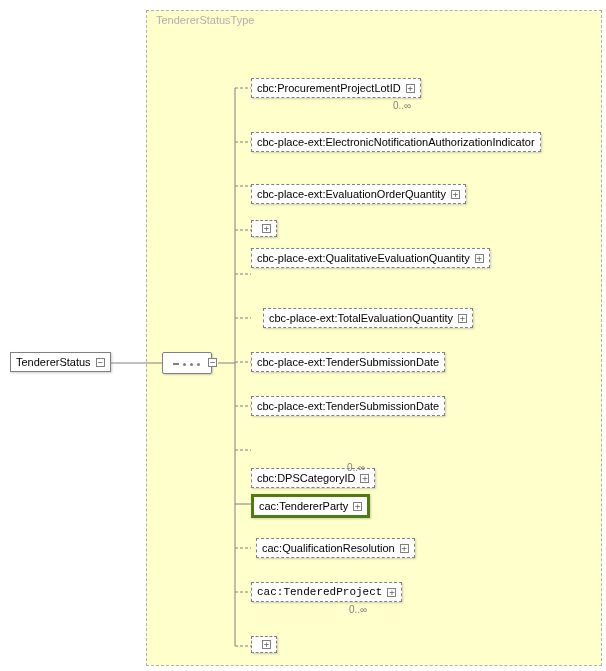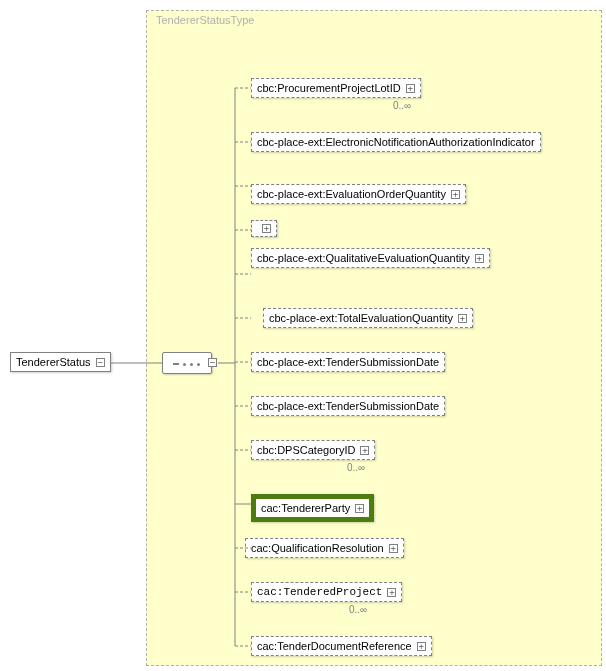--- a/index.html
+++ b/index.html
@@ -58,21 +58,21 @@
     height:3px;
     background:#808080;
     border-radius:50%;
   }
   .child-node{
     position:absolute;
     font-size:11px;
     color:#000;
     padding:3px 5px;
     background:#fff;
-    border:5px solid #4d7c0f;
+    border:3px solid #4d7c0f;
     box-sizing:border-box;
     white-space:nowrap;
     box-shadow:1px 1px 2px rgba(0,0,0,0.2);
     display:flex;
     align-items:center;
   }
   .child-node.optional{
     border:1px dashed #808080;
   }
   .toggle{
@@ -160,40 +160,39 @@
       <div class="child-node optional" style="left: 263px; top: 308px; align-items: center;">
         <span>cbc-place-ext:TotalEvaluationQuantity</span>
         <span class="toggle plus"></span>
       </div>
       <div class="child-node optional" style="left: 251px; top: 352px;">
         <span>cbc-place-ext:TenderSubmissionDate</span>
       </div>
       <div class="child-node optional" style="left: 251px; top: 396px;">
         <span>cbc-place-ext:TenderSubmissionDate</span>
       </div>
-      <div class="child-node optional" style="left: 251px; top: 440px;">
+      <div class="child-node optional" style="left: 251px; top: 468px;">
         <span>cbc:DPSCategoryID</span>
         <span class="toggle plus"></span>
       </div>
       <div class="cardinality" style="left: 347px; top: 462px;">0..∞</div>
       <div class="child-node" style="left: 251px; top: 494px;">
         <span>cac:TendererParty</span>
         <span class="toggle plus"></span>
       </div>
-      <div class="child-node optional" style="left: 245px; top: 538px; justify-content: space-between;">
+      <div class="child-node optional" style="left: 256px; top: 538px; justify-content: space-between;">
         <span>cac:QualificationResolution</span>
         <span class="toggle plus"></span>
       </div>
       <div class="child-node optional" style="left: 251px; top: 582px; font-family: Liberation Mono, monospace;">
         <span>cac:TenderedProject</span>
         <span class="toggle plus"></span>
       </div>
       <div class="cardinality" style="left: 349px; top: 604px;">0..∞</div>
       <div class="child-node optional" style="left: 251px; top: 636px;">
-        <span>cac:TenderDocumentReference</span>
         <span class="toggle plus"></span>
       </div>
     </div>
 
   <svg class="connectors" id="connectors">
       <path class="dash" d="M 235 88 L 251 88"></path>
       <path class="dash" d="M 235 142 L 251 142"></path>
       <path class="dash" d="M 235 186 L 251 186"></path>
       <path class="dash" d="M 235 230 L 251 230"></path>
       <path class="dash" d="M 235 274 L 251 274"></path>

